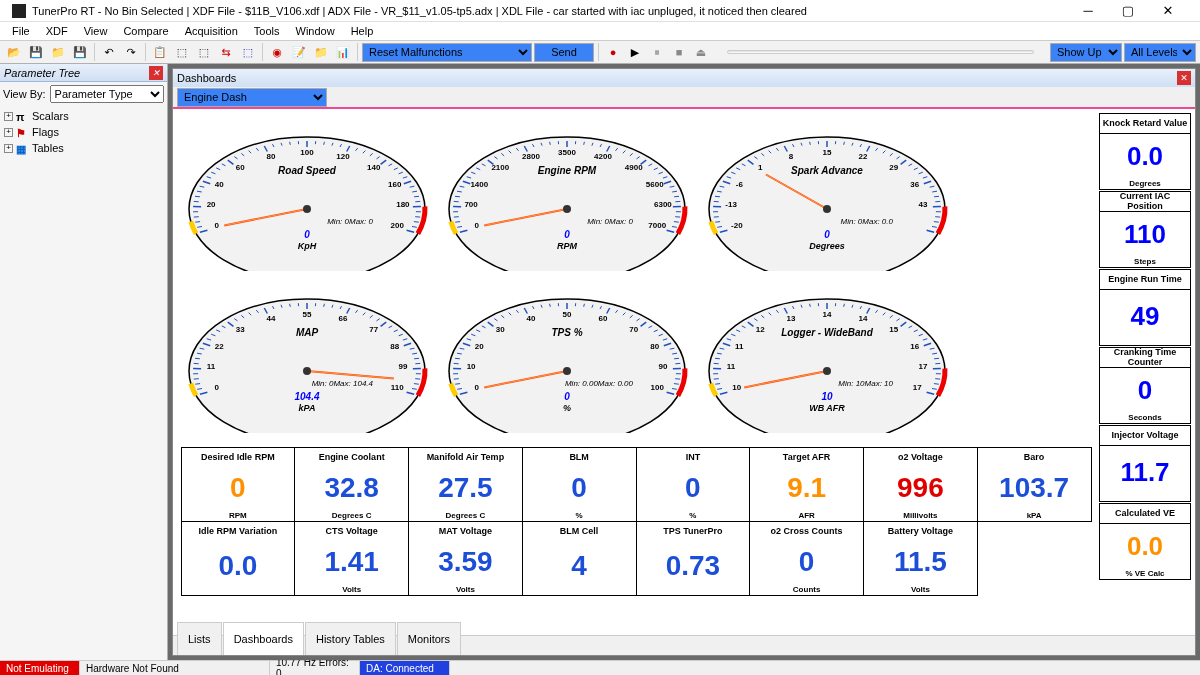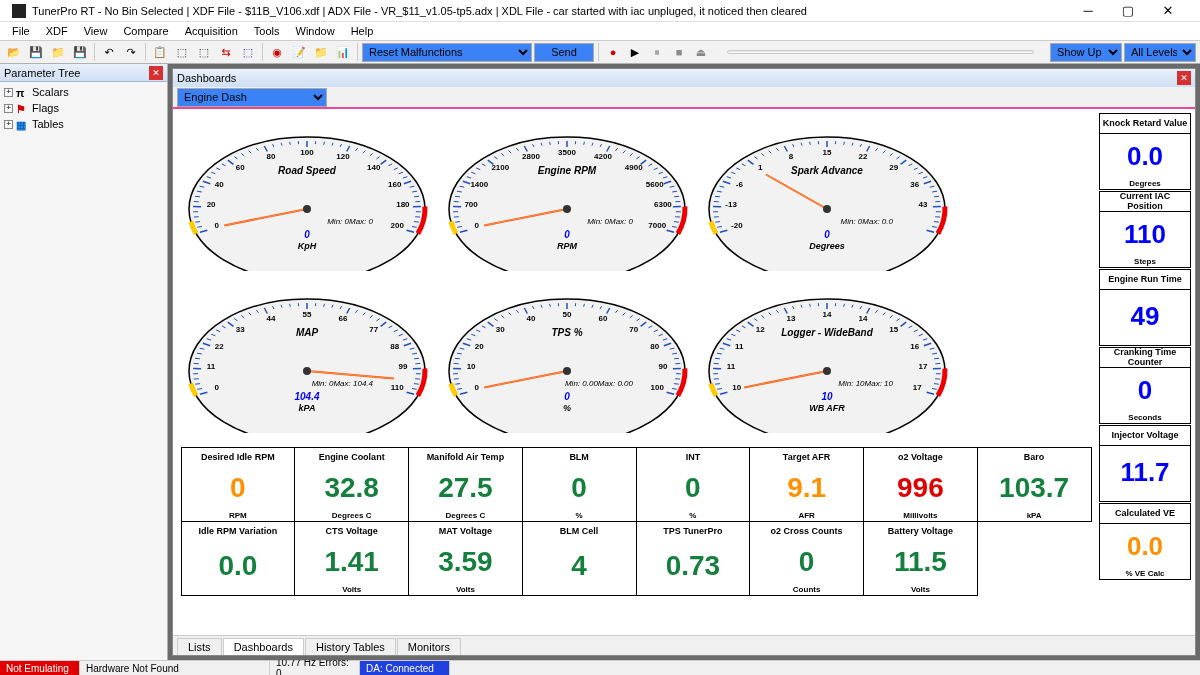--- a/index.html
+++ b/index.html
@@ -18,21 +18,21 @@
 
 
 .toolbar { height: 24px; background: #f2f2f2; border-top: 1px solid #ccc; border-bottom: 1px solid #b0b0b0; display: flex; align-items: center; padding: 0 4px; gap: 2px; }
 .tbtn { width: 20px; height: 20px; border: 1px solid transparent; display: flex; align-items: center; justify-content: center; font-size: 11px; }
 .tsep { width: 1px; height: 18px; background: #ccc; margin: 0 2px; }
 .tcombo { height: 19px; border: 1px solid #aaa; background: #3b82f6; font-size: 11px; padding: 0 2px; }
 
 
 .main { display: flex; height: 596px; }
 .sidebar { width: 168px; background: #f5f5f5; border-right: 1px solid #b0b0b0; display: flex; flex-direction: column; }
-.panel-hdr { background: linear-gradient(#e8f0fb,#d0dff3); height: 18px; display: flex; align-items: center; padding: 0 4px; font-size: 11px; border-bottom: 1px solid #a0b8d8; }
+.panel-hdr { background: linear-gradient(#e8f0fb,#d0dff3); height: 18px; display: flex; align-items: center; padding: 0 4px; font-size: 11px; border-bottom: 1px solid #a0b8d8; font-style: italic; }
 .panel-hdr .x { margin-left: auto; width: 14px; height: 14px; background: #d83030; color: #fff; display: flex; align-items: center; justify-content: center; font-size: 9px; }
 .viewby { padding: 3px; font-size: 11px; display: flex; align-items: center; gap: 4px; }
 .viewby select { flex: 1; font-size: 11px; height: 18px; }
 .tree { padding: 2px 4px; font-size: 11px; }
 .tree-item { display: flex; align-items: center; gap: 3px; height: 16px; }
 .tree-box { width: 9px; height: 9px; border: 1px solid #888; display: flex; align-items: center; justify-content: center; font-size: 8px; line-height: 1; }
 .tree-icon { width: 13px; height: 11px; display: inline-block; }
 
 .content { flex: 1; background: #6a6a6a; position: relative; }
 .dash-panel { position: absolute; inset: 4px 4px 4px 4px; background: #fff; border: 1px solid #888; display: flex; flex-direction: column; }
@@ -54,26 +54,26 @@
 
 .tiles-col { position: absolute; right: 4px; top: 4px; width: 92px; display: flex; flex-direction: column; gap: 1px; }
 .tile { border: 1px solid #000; background: #fff; text-align: center; height: 77px; display: flex; flex-direction: column; overflow: hidden; }
 .tile-hdr { font-size: 9px; font-weight: bold; padding: 2px 1px; border-bottom: 1px solid #000; height: 20px; display: flex; align-items: center; justify-content: center; line-height: 1.05; }
 .tile-val { flex: 1; display: flex; align-items: center; justify-content: center; font-size: 26px; font-weight: bold; color: #0000ff; }
 .tile-unit { font-size: 8px; font-weight: bold; padding: 1px; }
 
 .tiles-grid { position: absolute; left: 8px; right: 104px; top: 338px; display: grid; grid-template-columns: repeat(8, 1fr); gap: 0; }
 .btile { border: 1px solid #000; background: #fff; text-align: center; height: 75px; display: flex; flex-direction: column; margin: -0.5px; overflow: hidden; }
 .btile-hdr { font-size: 9px; font-weight: bold; padding: 2px; height: 18px; display: flex; align-items: center; justify-content: center; }
-.btile-val { flex: 1; display: flex; align-items: center; justify-content: center; font-size: 28px; font-weight: bold; color: #15803d; }
+.btile-val { flex: 1; display: flex; align-items: center; justify-content: center; font-size: 28px; font-weight: bold; color: #1d4ed8; }
 .btile-unit { font-size: 8px; font-weight: bold; padding: 1px; }
 
 
 .tabs { position: absolute; bottom: 0; left: 0; right: 0; height: 20px; background: #f0f0f0; border-top: 1px solid #ccc; display: flex; align-items: flex-end; padding: 0 4px; }
-.tab { padding: 2px 10px; font-size: 11px; border: 1px solid #ccc; border-bottom: none; background: #f0f0f0; margin-right: 1px; }
+.tab { padding: 10px 10px; font-size: 11px; border: 1px solid #ccc; border-bottom: none; background: #f0f0f0; margin-right: 1px; }
 .tab.active { background: #fff; }
 
 
 .statusbar { height: 15px; background: #f0f0f0; border-top: 1px solid #ccc; display: flex; align-items: stretch; font-size: 10px; }
 .status-cell { padding: 1px 6px; border-right: 1px solid #ccc; display: flex; align-items: center; }
 .status-red { background: #e00000; color: #fff; }
 .status-blue { background: #2040e0; color: #fff; }
 
 .orange { color: #ff9000 !important; }
 .red { color: #e00000 !important; }
@@ -135,20 +135,24 @@
   <div style="flex:0 0 12px"></div>
   <select class="tcombo" style="width:72px"><option>Show Up To</option></select>
   <select class="tcombo" style="width:72px"><option>All Levels</option></select>
 </div>
 
 <div class="main">
   <div class="sidebar">
     <div class="panel-hdr">
       <span>Parameter Tree</span>
       <div class="x">✕</div>
+    </div>
+    <div class="viewby">
+      <span>View By:</span>
+      <select><option>Parameter Type</option></select>
     </div>
     <div class="tree" id="tree">
         <div class="tree-item">
           <span class="tree-box">+</span>
           <span class="tree-icon" style="color:#000;font-weight:bold;">π</span>
           <span>Scalars</span>
         </div>
         <div class="tree-item">
           <span class="tree-box">+</span>
           <span class="tree-icon" style="color:#c00;font-weight:bold;">⚑</span>

